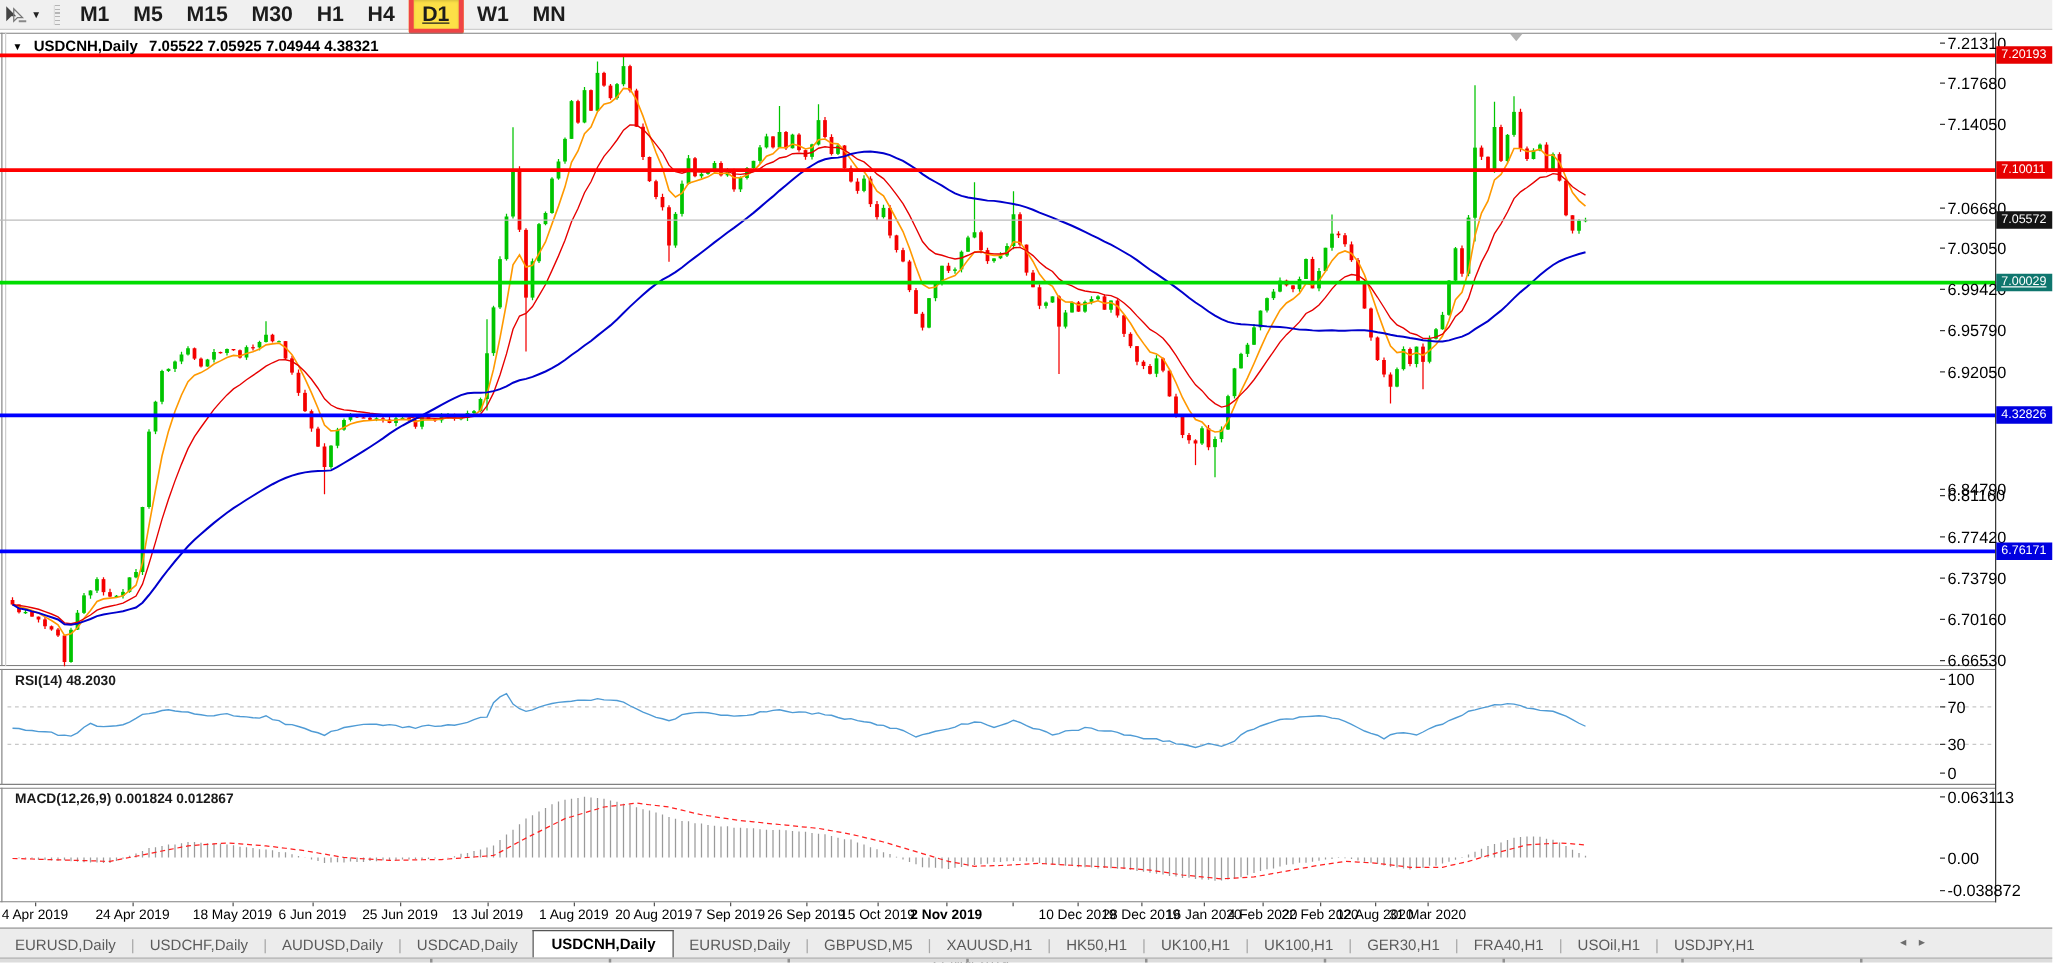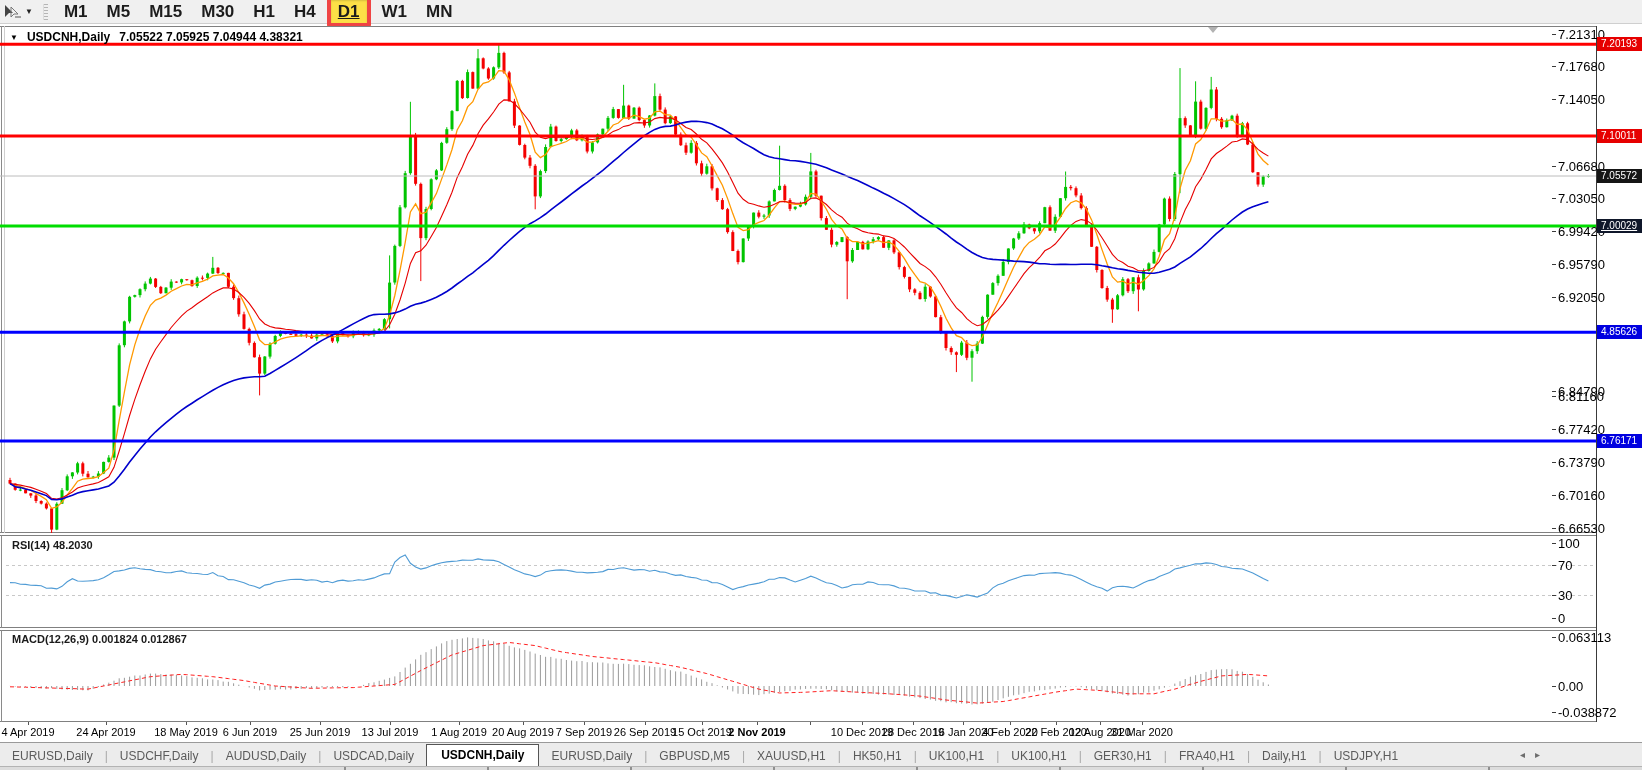--- a/index.html
+++ b/index.html
@@ -840,22 +840,22 @@
     <div class="tick" style="top: 291.448px;">6.92050</div>
     <div class="tick" style="top: 356.912px; margin-top: 28px;">6.84790</div>
     <div class="tick" style="top: 389.644px;">6.81160</div>
     <div class="tick" style="top: 423.368px;">6.77420</div>
     <div class="tick" style="top: 456.101px;">6.73790</div>
     <div class="tick" style="top: 488.833px;">6.70160</div>
     <div class="tick" style="top: 521.565px;">6.66530</div>
     <div class="badge" style="top: 37.1785px; background: rgb(230, 0, 0);">7.20193</div>
     <div class="badge" style="top: 128.991px; background: rgb(230, 0, 0);">7.10011</div>
     <div class="badge" style="top: 169.018px; background: rgb(21, 21, 21);">7.05572</div>
-    <div class="badge" style="top: 219px; background: #0f172a; text-decoration: underline;">7.00029</div>
-    <div class="badge" style="top: 325.213px; background: rgb(0, 0, 224);">4.85626</div>
+    <div class="badge" style="top: 219px; background: #0f766e; text-decoration: underline;">7.00029</div>
+    <div class="badge" style="top: 325.213px; background: rgb(0, 0, 224);">4.32826</div>
     <div class="badge" style="top: 434.131px; background: rgb(0, 0, 224);">6.76171</div>
     <div class="tick" style="top: 536.5px;">100</div>
     <div class="tick" style="top: 559px;">70</div>
     <div class="tick" style="top: 589px;">30</div>
     <div class="tick" style="top: 611.5px;">0</div>
     <div class="tick" style="top: 630.5px;">0.063113</div>
     <div class="tick" style="top: 679.5px;">0.00</div>
     <div class="tick" style="top: 705.5px;">-0.038872</div>
   </div>
 
@@ -920,21 +920,21 @@
     <span class="tab">HK50,H1</span>
     <span class="tabsep">|</span>
     <span class="tab">UK100,H1</span>
     <span class="tabsep">|</span>
     <span class="tab">UK100,H1</span>
     <span class="tabsep">|</span>
     <span class="tab">GER30,H1</span>
     <span class="tabsep">|</span>
     <span class="tab">FRA40,H1</span>
     <span class="tabsep">|</span>
-    <span class="tab">Daily,H1</span>
+    <span class="tab">USOil,H1</span>
     <span class="tabsep">|</span>
     <span class="tab">USDJPY,H1</span>
     <span class="tabnav" style="left: 1520px; position: absolute;">◂</span>
     <span class="tabnav" style="left: 1535px; position: absolute;">▸</span>
   </div>
 
 <div class="bottom-strip" id="bottom-strip">
     <div class="notch" style="left: 344px;"></div>
     <div class="notch" style="left: 487px;"></div>
     <div class="notch" style="left: 630px;"></div>

